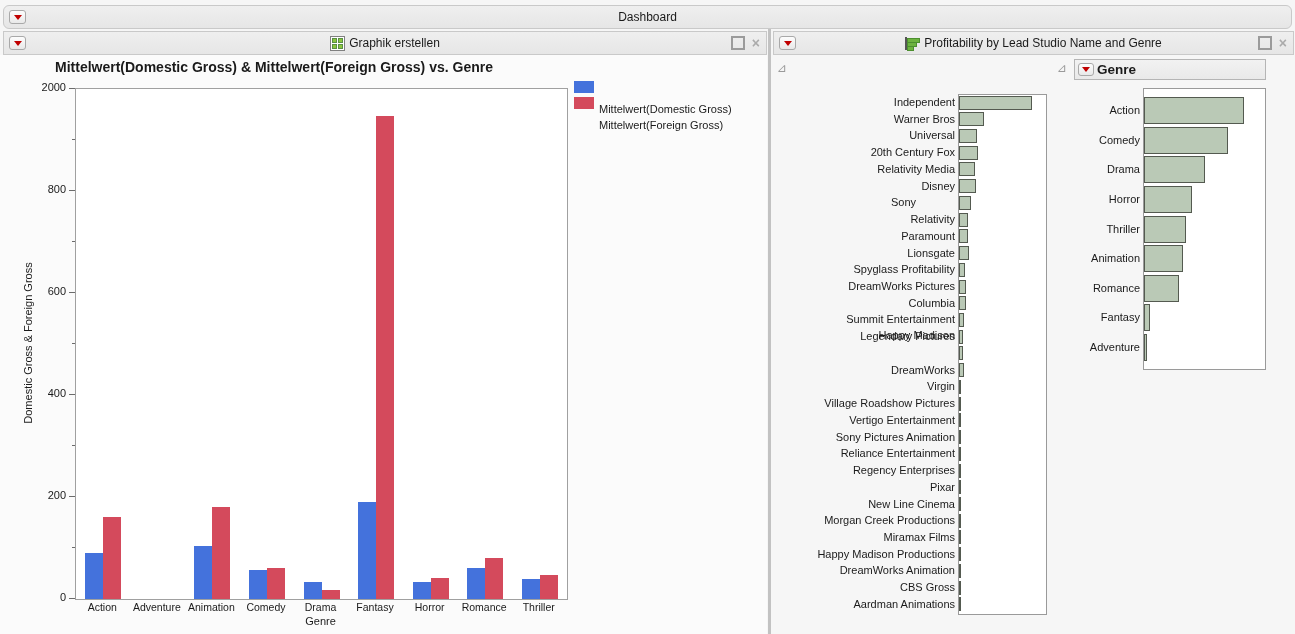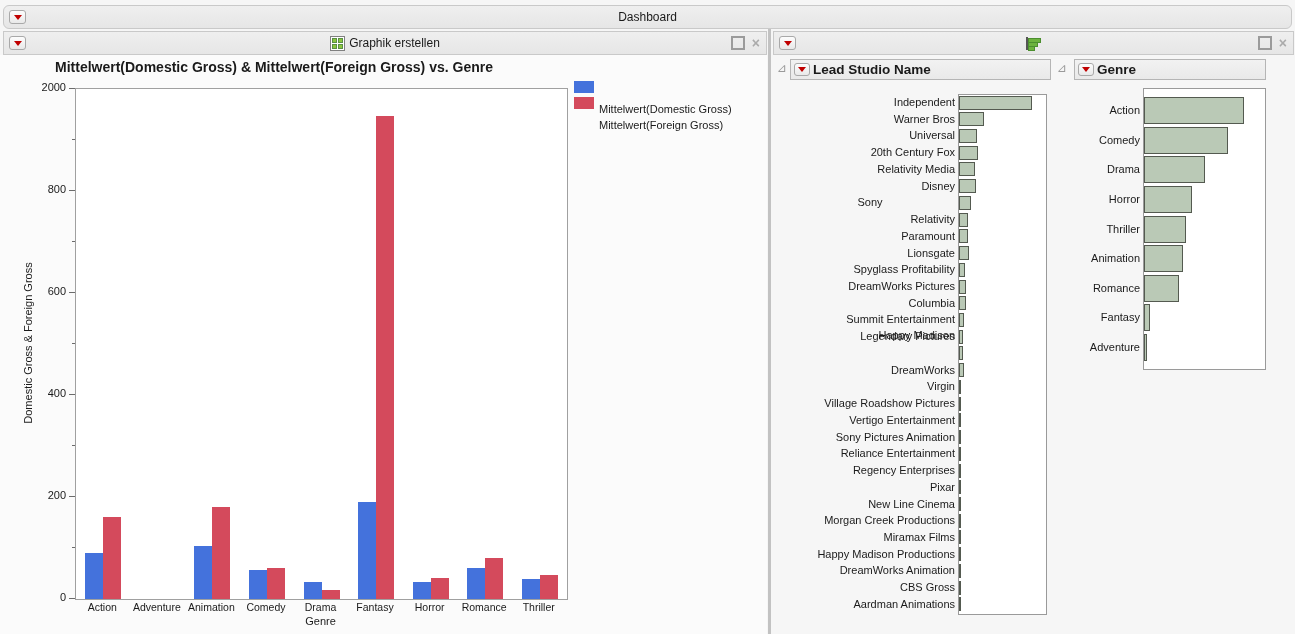--- a/index.html
+++ b/index.html
@@ -116,20 +116,21 @@
     <button class="rt-btn">
         <span class="tri"></span>
       </button>
     <span class="tb-center">
       <span class="dist-icon">
           <i></i>
           <b></b>
           <b></b>
           <b></b>
         </span>
+      <span>Profitability by Lead Studio Name and Genre</span>
     </span>
     <span class="win-ctrls">
       <span class="ctl-max"></span>
       <span class="ctl-close">×</span>
     </span>
   </div>
 
   <div class="vsep"></div>
 
   <div id="left-content"></div>
@@ -159,26 +160,20 @@
       <span class="legend-swatch" id="sw0" style="background: rgb(68, 114, 220);"></span>
       <span class="legend-label">Mittelwert(Domestic Gross)</span>
     </div>
     <div class="legend-row">
       <span class="legend-swatch" id="sw1" style="background: rgb(212, 74, 92);"></span>
       <span class="legend-label">Mittelwert(Foreign Gross)</span>
     </div>
   </div>
 
   <span class="disclosure" style="left:777px;">⊿</span>
-  <div class="hdr-bar" style="left:790px;width:261px;">
-    <button class="rt-btn">
-        <span class="tri"></span>
-      </button>
-    <span class="hdr-label">Lead Studio Name</span>
-  </div>
 
   <span class="disclosure" style="left:1057px;">⊿</span>
   <div class="hdr-bar" style="left:1074px;width:192px;">
     <button class="rt-btn">
         <span class="tri"></span>
       </button>
     <span class="hdr-label">Genre</span>
   </div>
 
   <div class="hist-box" style="left:958px;top:94px;width:87px;height:519px;"></div>
@@ -215,21 +210,21 @@
     <div class="row-label" style="left: 775px; width: 180px; top: 112.73px;">Warner Bros</div>
     <div class="hist-bar" style="left: 959px; top: 112.23px; width: 24.65px; height: 14px;"></div>
     <div class="row-label" style="left: 775px; width: 180px; top: 129.46px;">Universal</div>
     <div class="hist-bar" style="left: 959px; top: 128.96px; width: 17.85px; height: 14px;"></div>
     <div class="row-label" style="left: 775px; width: 180px; top: 146.19px;">20th Century Fox</div>
     <div class="hist-bar" style="left: 959px; top: 145.69px; width: 18.7px; height: 14px;"></div>
     <div class="row-label" style="left: 775px; width: 180px; top: 162.92px;">Relativity Media</div>
     <div class="hist-bar" style="left: 959px; top: 162.42px; width: 16.15px; height: 14px;"></div>
     <div class="row-label" style="left: 775px; width: 180px; top: 179.65px;">Disney</div>
     <div class="hist-bar" style="left: 959px; top: 179.15px; width: 17px; height: 14px;"></div>
-    <div class="row-label" style="left: 780px; width: 180px; top: 196.38px; text-align: center;">Sony</div>
+    <div class="row-label" style="left: 736px; width: 180px; top: 196.38px;">Sony</div>
     <div class="hist-bar" style="left: 959px; top: 195.88px; width: 11.9px; height: 14px;"></div>
     <div class="row-label" style="left: 775px; width: 180px; top: 213.11px;">Relativity</div>
     <div class="hist-bar" style="left: 959px; top: 212.61px; width: 9.35px; height: 14px;"></div>
     <div class="row-label" style="left: 775px; width: 180px; top: 229.84px;">Paramount</div>
     <div class="hist-bar" style="left: 959px; top: 229.34px; width: 9.35px; height: 14px;"></div>
     <div class="row-label" style="left: 775px; width: 180px; top: 246.57px;">Lionsgate</div>
     <div class="hist-bar" style="left: 959px; top: 246.07px; width: 10.2px; height: 14px;"></div>
     <div class="row-label" style="left: 775px; width: 180px; top: 263.3px;">Spyglass Profitability</div>
     <div class="hist-bar" style="left: 959px; top: 262.8px; width: 5.95px; height: 14px;"></div>
     <div class="row-label" style="left: 775px; width: 180px; top: 280.03px;">DreamWorks Pictures</div>

